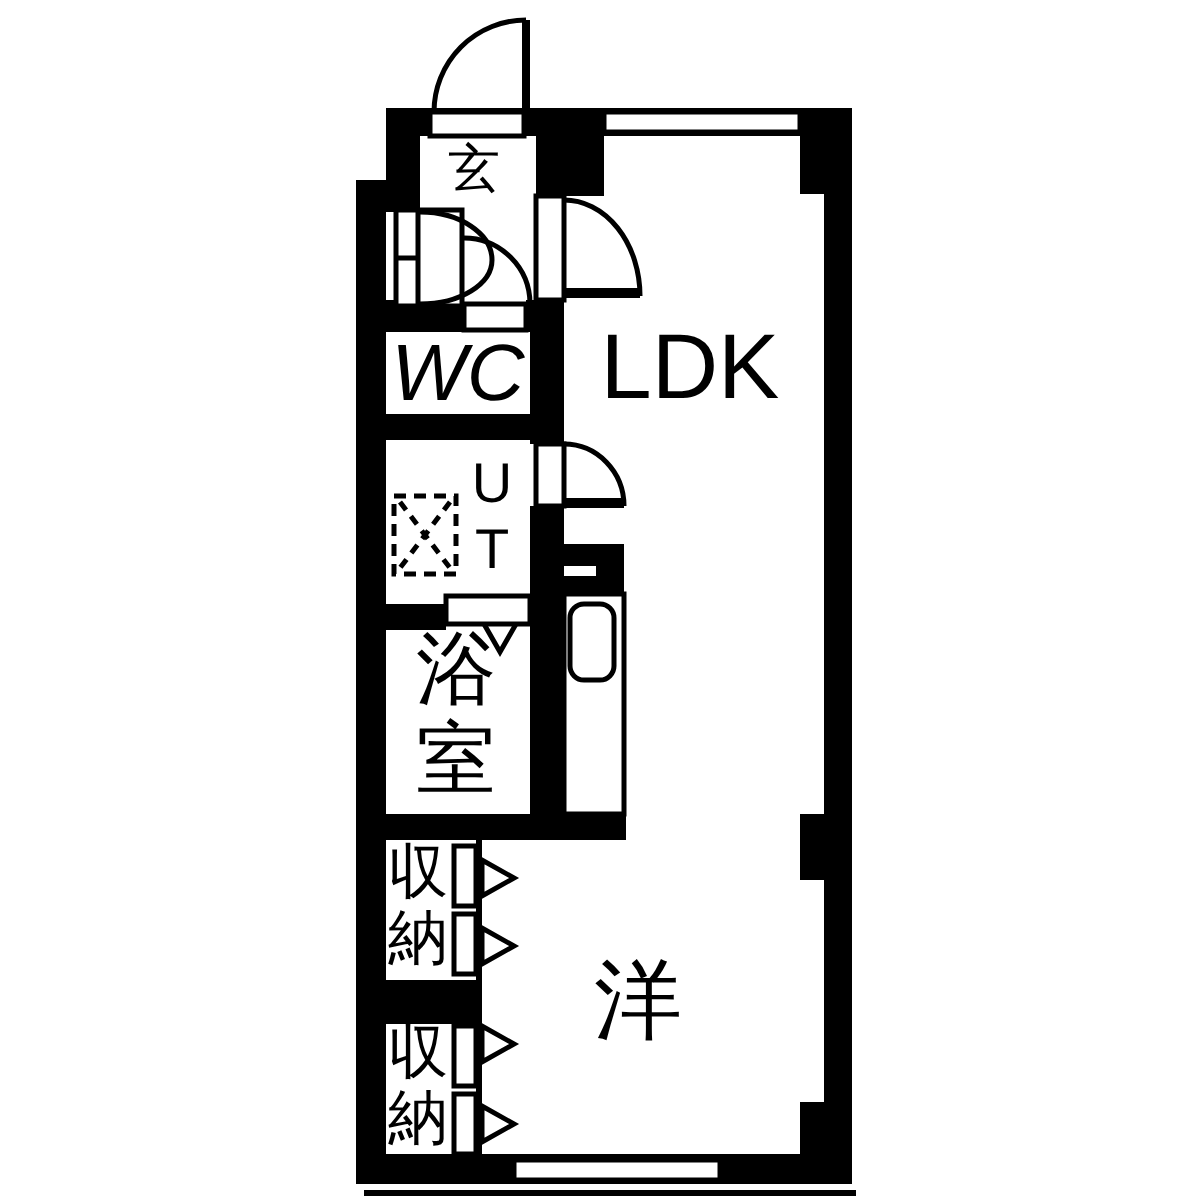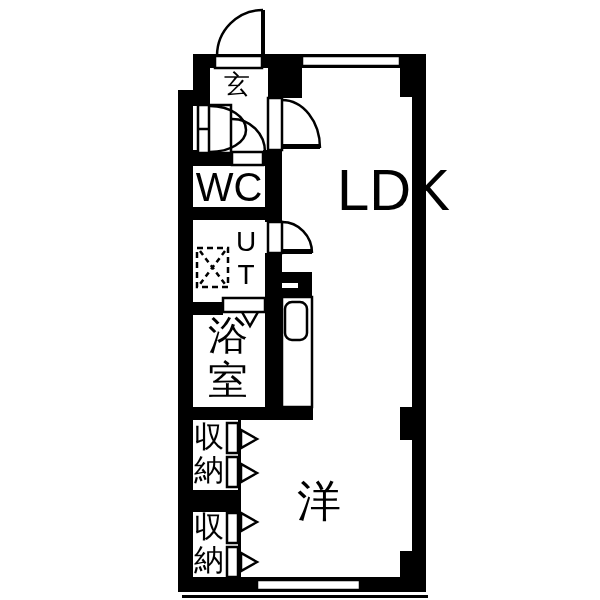--- a/index.html
+++ b/index.html
@@ -13,22 +13,22 @@
   .plan-svg{position:absolute;left:0;top:0;}
   .room-label{
     position:absolute;
     color:#000000;
     text-align:center;
     white-space:pre-line;
     line-height:1.1;
     user-select:none;
   }
   .lbl-entrance {left:222px;top:70px; width:30px; font-size:26px;}
-  .lbl-wc      {left:192px;top:165px;width:74px; font-size:40px;}
-  .lbl-ldk     {left:293px;top:158px;width:104px;font-size:58px;margin-left:44px;}
+  .lbl-wc      {left:192px;top:165px;width:74px; font-size:40px;font-style:italic;}
+  .lbl-ldk     {left:293px;top:158px;width:104px;font-size:46px;}
   .lbl-ut      {left:232px;top:225px;width:28px; font-size:28px;line-height:33px;}
   .lbl-bath    {left:206px;top:313px;width:44px; font-size:40px;line-height:45px;}
   .lbl-closet1 {left:193px;top:420px;width:32px; font-size:30px;line-height:33px;}
   .lbl-closet2 {left:193px;top:510px;width:32px; font-size:30px;line-height:33px;}
   .lbl-western {left:296px;top:477px;width:46px; font-size:44px;}
 </style>
 </head>
 <body>
 
 <div class="canvas">

